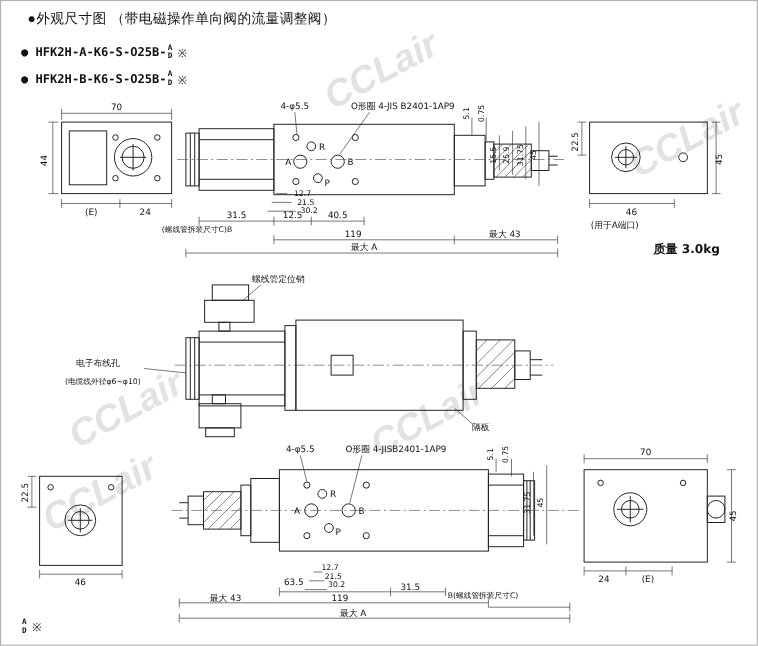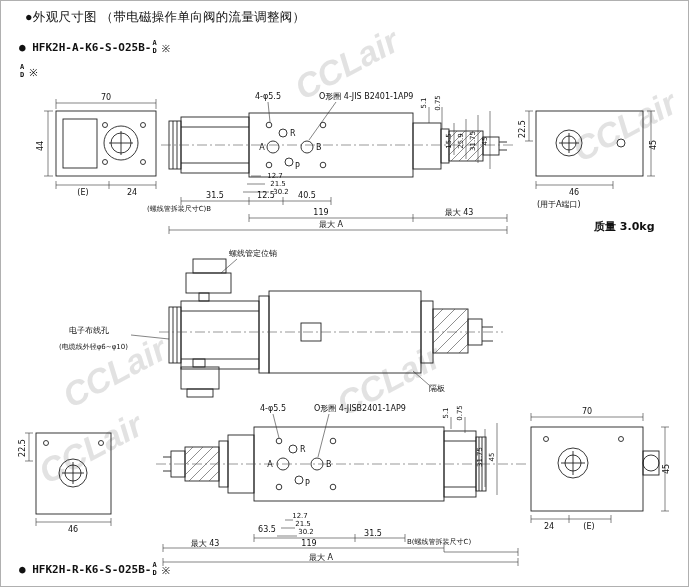--- a/index.html
+++ b/index.html
@@ -43,20 +43,21 @@
   <div class="model" style="left:18px;top:39px">
     <span>● HFK2H-A-K6-S-O25B-</span>
     <span class="stack">
       <span>A</span>
       <span>D</span>
     </span>
     <span class="mark">※</span>
   </div>
 
   <div class="model" style="left:18px;top:63px">
+    <span>● HFK2H-B-K6-S-O25B-</span>
     <span class="stack">
       <span>A</span>
       <span>D</span>
     </span>
     <span class="mark">※</span>
   </div>
 
   <svg style="left:20px;top:88px" width="650" height="152" viewBox="0 0 650 152">
 
     <g class="ol">
@@ -366,21 +367,20 @@
         <line x1="548" y1="116" x2="548" y2="124"></line>
         <line x1="590" y1="116" x2="590" y2="124"></line>
     </g>
     <text x="566" y="15" class="dim mid">70</text>
     <text x="648" y="70" transform="rotate(-90 648 70)" class="dim mid">45</text>
     <text x="528" y="130" class="dim mid">24</text>
     <text x="568" y="130" class="dim mid">(E)</text>
   </svg>
 
   <div class="model" style="left:18px;top:561px">
-    <span>● HFK2H-R-K6-S-O25B-</span>
     <span class="stack">
       <span>A</span>
       <span>D</span>
     </span>
     <span class="mark">※</span>
   </div>
 
 
 </div>
 

